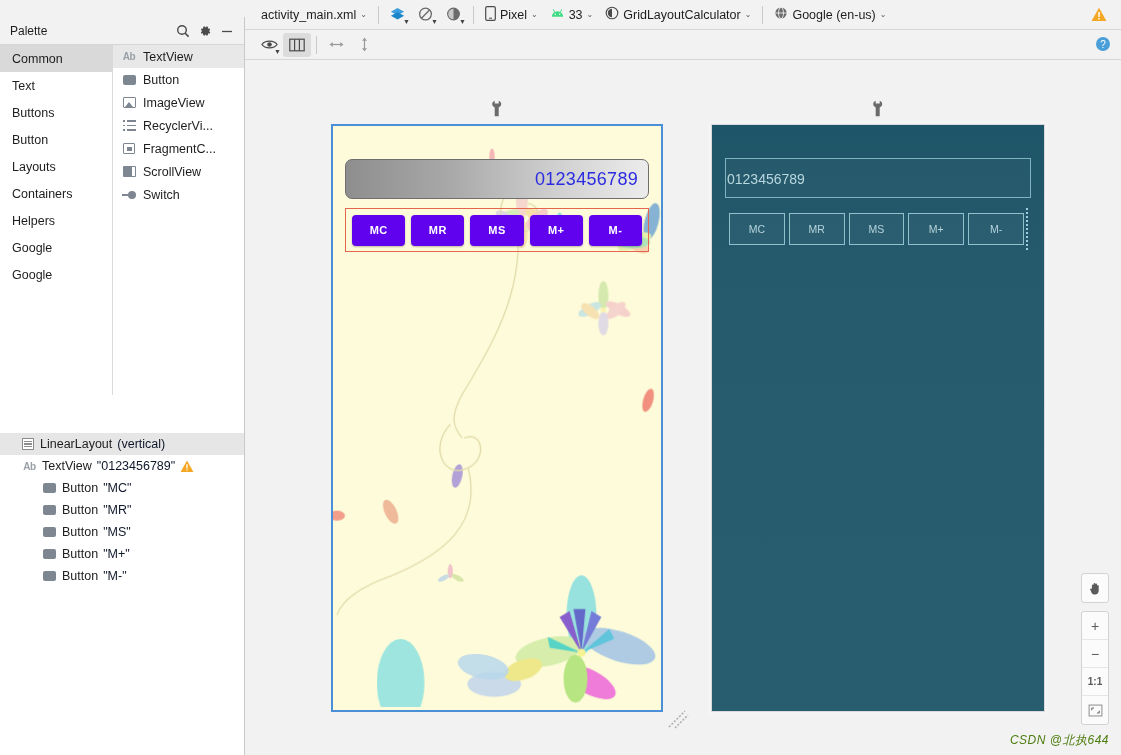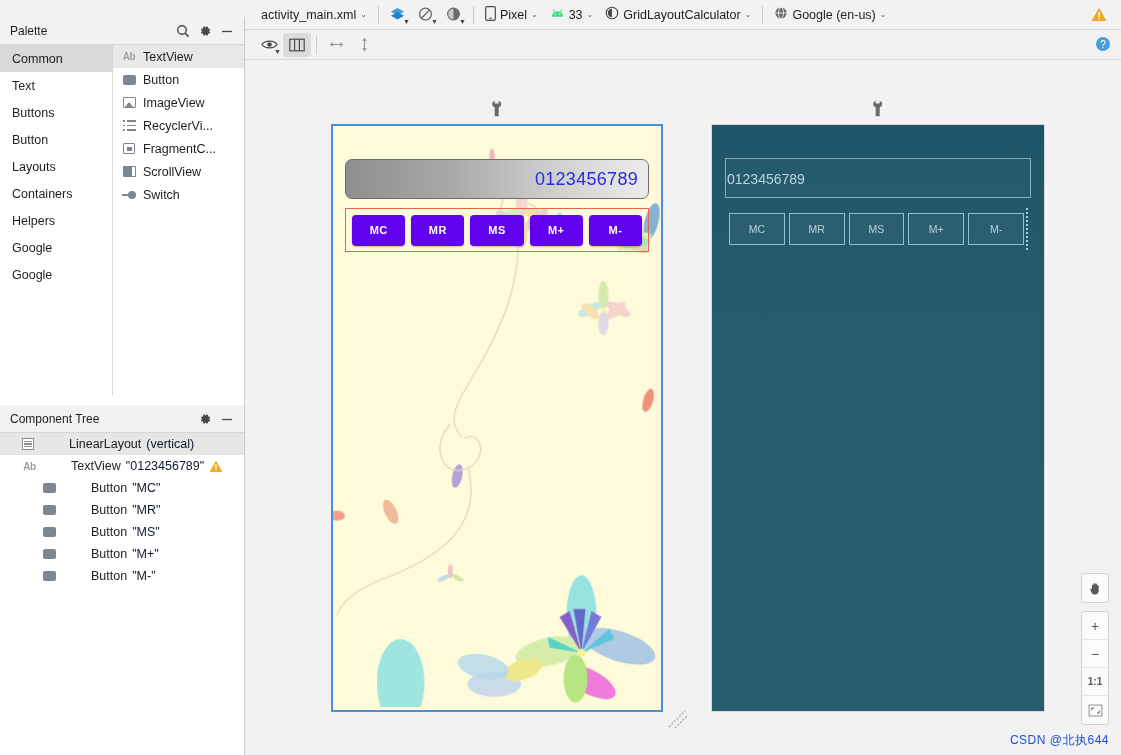--- a/index.html
+++ b/index.html
@@ -73,21 +73,21 @@
   .tree-panel {
     position: absolute; top: 388px; left: 0; right: 0; bottom: 0;
     background: #ffffff;
   }
   .tree-body { position: absolute; top: 28px; left: 0; right: 0; bottom: 0; background: #ffffff; }
   .tree-row {
     height: 22px; display: flex; align-items: center; gap: 5px;
     font-size: 12.5px; cursor: pointer; padding-right: 6px;
   }
   .tree-row.selected { background: #e6e6e6; }
-  .tree-name { color: #1d1d1d; margin-left: 29px; }
+  .tree-name { color: #1d1d1d; }
   .tree-sub { color: #0f172a; }
   .tw-ico { width: 15px; height: 15px; display: flex; align-items: center; justify-content: center; flex: 0 0 15px; }
   .chev { width: 11px; flex: 0 0 11px; color: #6b6b6b; font-size: 9px; text-align:center; }
   .lin-ico { width: 12px; height: 12px; border: 1.3px solid #8c8c8c; background: #fff; display: flex; flex-direction: column; justify-content: space-around; padding: 1px; }
   .lin-ico span { height: 1.2px; background: #8c8c8c; display: block; }
   .grid-ico { width: 13px; height: 10px; display: grid; grid-template-columns: repeat(3,1fr); grid-template-rows: repeat(3,1fr); gap: 1.2px; }
   .grid-ico i { background: #7d8691; display:block; }
   .warn-ico { width: 14px; height: 13px; }
 
   
@@ -184,22 +184,22 @@
   .zc-btn {
     width: 26px; height: 28px; display: flex; align-items: center;
     justify-content: center; cursor: pointer; color: #5a5a5a;
     font-size: 14px; border-bottom: 1px solid #e6e6e6;
   }
   .zc-btn:last-child { border-bottom: none; }
   .zc-btn.small { font-size: 10px; font-weight: bold; }
 
   .watermark {
     position: absolute; right: 12px; bottom: 6px;
-    font-size: 12px; color: #1d4ed8; letter-spacing: 0.5px;
-    pointer-events: none; white-space: nowrap;
+    font-size: 12px; color: #4d7c0f; letter-spacing: 0.5px;
+    pointer-events: none; white-space: nowrap; font-style: italic;
   }
 </style>
 </head>
 <body>
 
 <div class="app">
 
   <div class="left-panel">
 
     <div class="panel-header">
@@ -301,34 +301,20 @@
         <div class="pal-item">
           <span class="pal-ico">
               <span class="sw-ico"></span>
             </span>
           <span class="pal-label">Switch</span>
         </div>
       </div>
     </div>
 
     <div class="tree-panel">
-      <div class="panel-header">
-        <span class="title">Component Tree</span>
-        <span class="hdr-icon">
-          <svg width="14" height="14" viewBox="0 0 16 16">
-              <path d="M8 5.2A2.8 2.8 0 1 0 8 10.8 2.8 2.8 0 0 0 8 5.2zm0 4.2a1.4 1.4 0 1 1 0-2.8 1.4 1.4 0 0 1 0 2.8z" fill="#4a4a4a"></path>
-              <path d="M14 9.1l-1.2-.5a4.9 4.9 0 0 0 0-1.2l1.2-.5-.8-1.9-1.2.5a4.9 4.9 0 0 0-.85-.85l.5-1.2-1.9-.8-.5 1.2a4.9 4.9 0 0 0-1.2 0l-.5-1.2-1.9.8.5 1.2a4.9 4.9 0 0 0-.85.85l-1.2-.5-.8 1.9 1.2.5a4.9 4.9 0 0 0 0 1.2l-1.2.5.8 1.9 1.2-.5c.25.33.53.61.85.85l-.5 1.2 1.9.8.5-1.2a4.9 4.9 0 0 0 1.2 0l.5 1.2 1.9-.8-.5-1.2c.32-.24.6-.52.85-.85l1.2.5z" fill="#4a4a4a"></path>
-            </svg>
-        </span>
-        <span class="hdr-icon">
-          <svg width="14" height="14" viewBox="0 0 14 14">
-              <line x1="2" y1="7.5" x2="12" y2="7.5" stroke="#4a4a4a" stroke-width="1.3"></line>
-            </svg>
-        </span>
-      </div>
 
       <div class="tree-body">
 
         <div class="tree-row selected" style="padding-left:4px">
           <span class="chev"></span>
           <span class="tw-ico">
               <span class="lin-ico">
                 <span></span>
                 <span></span>
                 <span></span>

